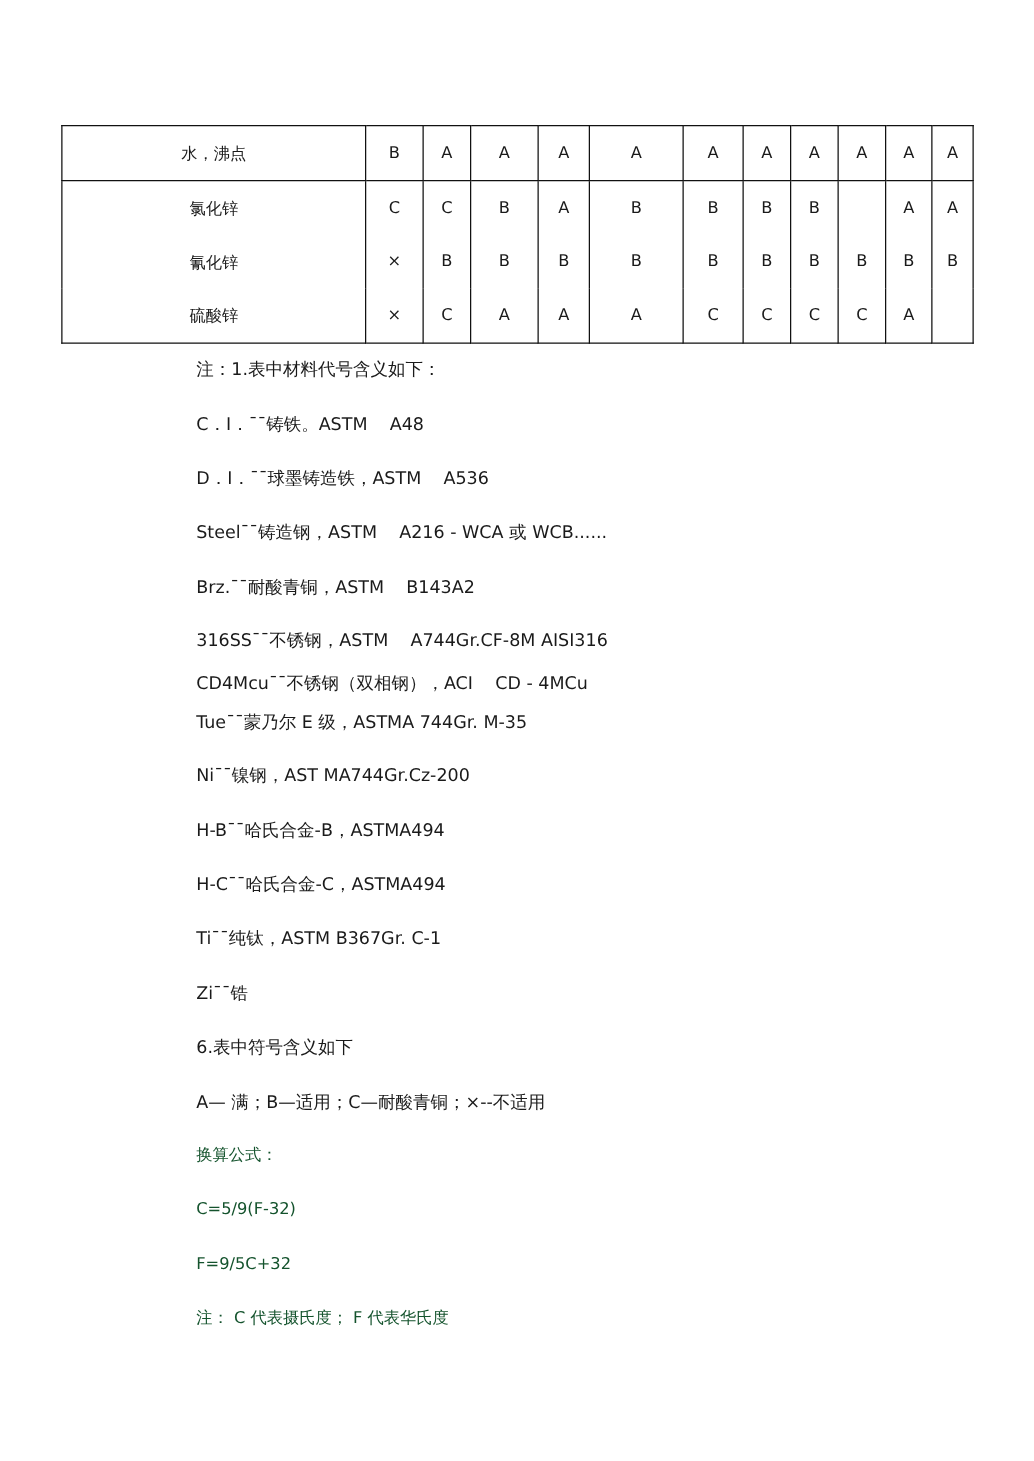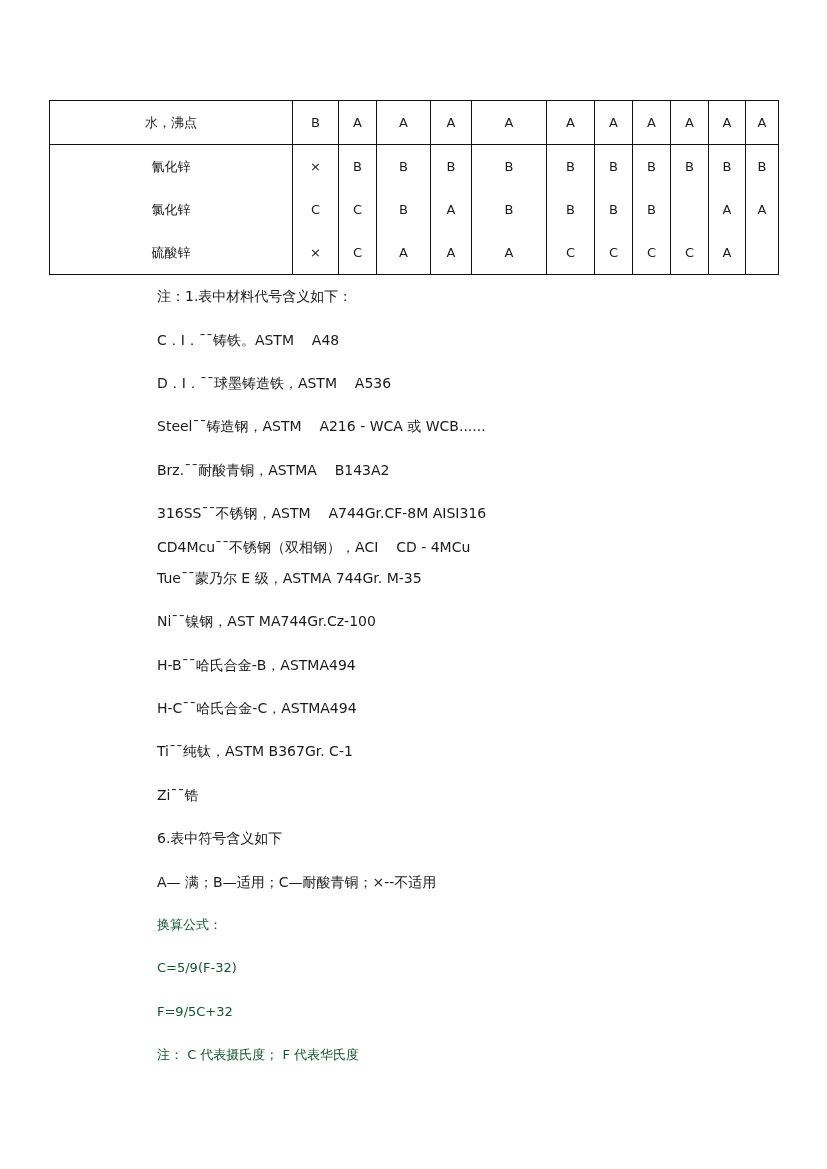--- a/index.html
+++ b/index.html
@@ -53,46 +53,46 @@
         <td>A</td>
         <td>A</td>
         <td>A</td>
         <td>A</td>
         <td>A</td>
         <td>A</td>
         <td>A</td>
         <td>A</td>
       </tr>
       <tr class="mid">
+        <td style="padding-right: 0px;">氯化锌</td>
+        <td>C</td>
+        <td>C</td>
+        <td>B</td>
+        <td>A</td>
+        <td>B</td>
+        <td>B</td>
+        <td>B</td>
+        <td>B</td>
+        <td></td>
+        <td>A</td>
+        <td>A</td>
+      </tr>
+      <tr class="mid">
         <td style="padding-right: 0px;">氰化锌</td>
         <td>×</td>
         <td>B</td>
         <td>B</td>
         <td>B</td>
         <td>B</td>
         <td>B</td>
         <td>B</td>
         <td>B</td>
         <td>B</td>
         <td>B</td>
         <td>B</td>
-      </tr>
-      <tr class="mid">
-        <td style="padding-right: 0px;">氯化锌</td>
-        <td>C</td>
-        <td>C</td>
-        <td>B</td>
-        <td>A</td>
-        <td>B</td>
-        <td>B</td>
-        <td>B</td>
-        <td>B</td>
-        <td></td>
-        <td>A</td>
-        <td>A</td>
       </tr>
       <tr class="last">
         <td style="padding-right: 0px;">硫酸锌</td>
         <td>×</td>
         <td>C</td>
         <td>A</td>
         <td>A</td>
         <td>A</td>
         <td>C</td>
         <td>C</td>
@@ -102,25 +102,25 @@
         <td></td>
       </tr>
     </tbody>
 </table>
 
 <div class="notes">
   <div class="line" style="top:0px">注：1.表中材料代号含义如下：</div>
   <div class="line" style="top:44px">C．I．¯¯铸铁。ASTM    A48</div>
   <div class="line" style="top:87px">D．I．¯¯球墨铸造铁，ASTM    A536</div>
   <div class="line" style="top:130px">Steel¯¯铸造钢，ASTM    A216 - WCA 或 WCB......</div>
-  <div class="line" style="top:174px">Brz.¯¯耐酸青铜，ASTMA    B143A2</div>
+  <div class="line" style="top:174px">Brz.¯¯耐酸青铜，ASTM    B143A2</div>
   <div class="line" style="top:217px">316SS¯¯不锈钢，ASTM    A744Gr.CF-8M AISI316</div>
   <div class="line small" style="top:251px">CD4Mcu¯¯不锈钢（双相钢），ACI    CD - 4MCu</div>
   <div class="line" style="top:282px">Tue¯¯蒙乃尔 E 级，ASTMA 744Gr. M-35</div>
-  <div class="line" style="top:325px">Ni¯¯镍钢，AST MA744Gr.Cz-100</div>
+  <div class="line" style="top:325px">Ni¯¯镍钢，AST MA744Gr.Cz-200</div>
   <div class="line" style="top:369px">H-B¯¯哈氏合金-B，ASTMA494</div>
   <div class="line" style="top:412px">H-C¯¯哈氏合金-C，ASTMA494</div>
   <div class="line" style="top:455px">Ti¯¯纯钛，ASTM B367Gr. C-1</div>
   <div class="line" style="top:499px">Zi¯¯锆</div>
   <div class="line" style="top:542px">6.表中符号含义如下</div>
   <div class="line" style="top:586px">A— 满；B—适用；C—耐酸青铜；×--不适用</div>
   <div class="line blue" style="top:629px">换算公式：</div>
   <div class="line blue" style="top:672px">C=5/9(F-32)</div>
   <div class="line blue" style="top:716px">F=9/5C+32</div>
   <div class="line blue" style="top:759px">注： C 代表摄氏度； F 代表华氏度</div>

